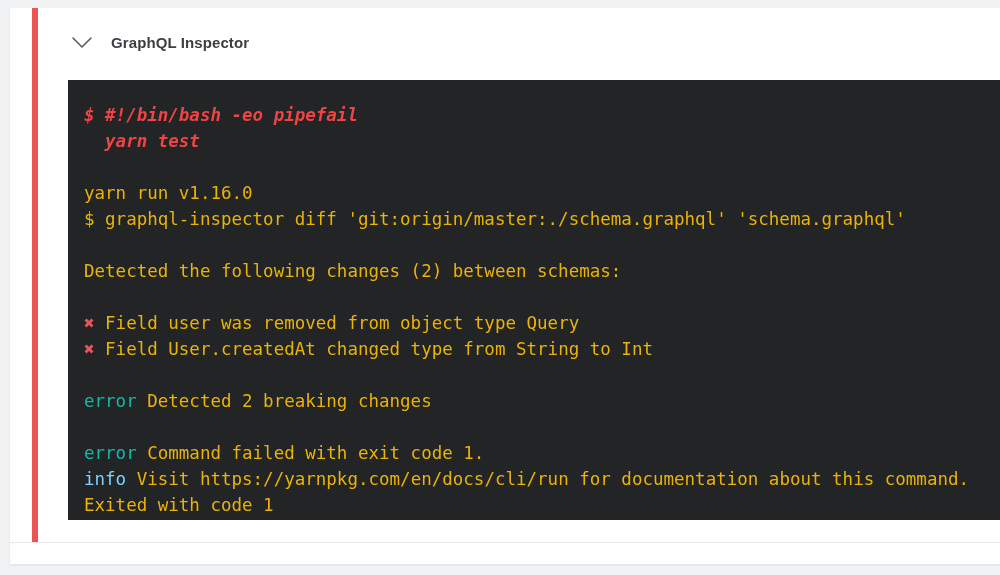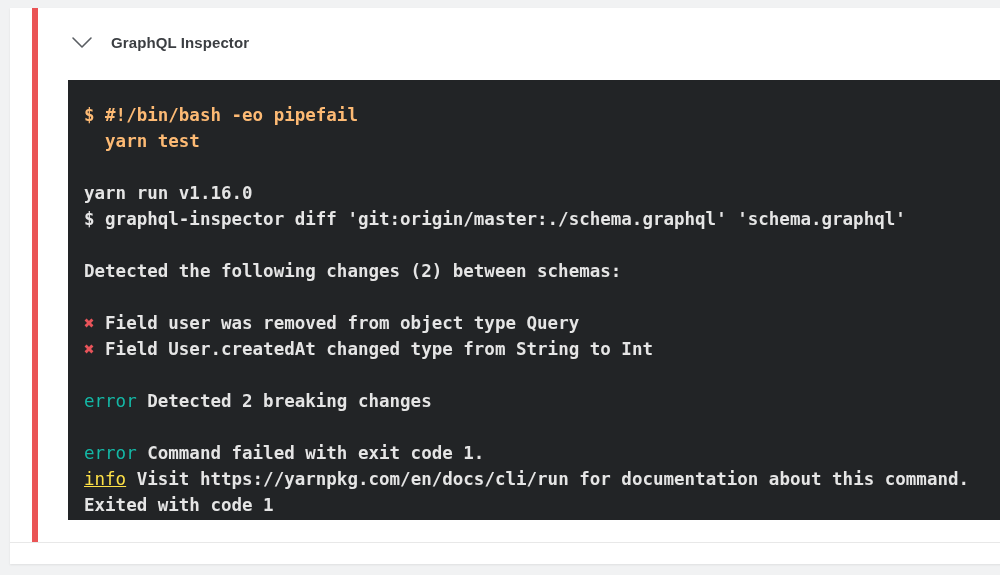--- a/index.html
+++ b/index.html
@@ -97,32 +97,31 @@
   }
   .term-line {
     height: 26px;
     white-space: pre;
   }
   .term-line.blank {
     height: 26px;
   }
   .seg-bold {
     font-weight: bold;
-    color: #fdba74;
+    color: #ef4444;
+    font-style: italic;
   }
   .seg-plain {
-    color: #e5e5e5;
-    font-weight: bold;
+    color: #eab308;
   }
   .seg-error {
     color: #14b8a6;
   }
   .seg-info {
-    color: #fde047;
-    text-decoration: underline;
+    color: #7dd3fc;
   }
   .seg-mark {
     color: #e8545a;
     font-weight: bold;
   }
 
   
   .card-divider {
     position: absolute;
     left: 0;

